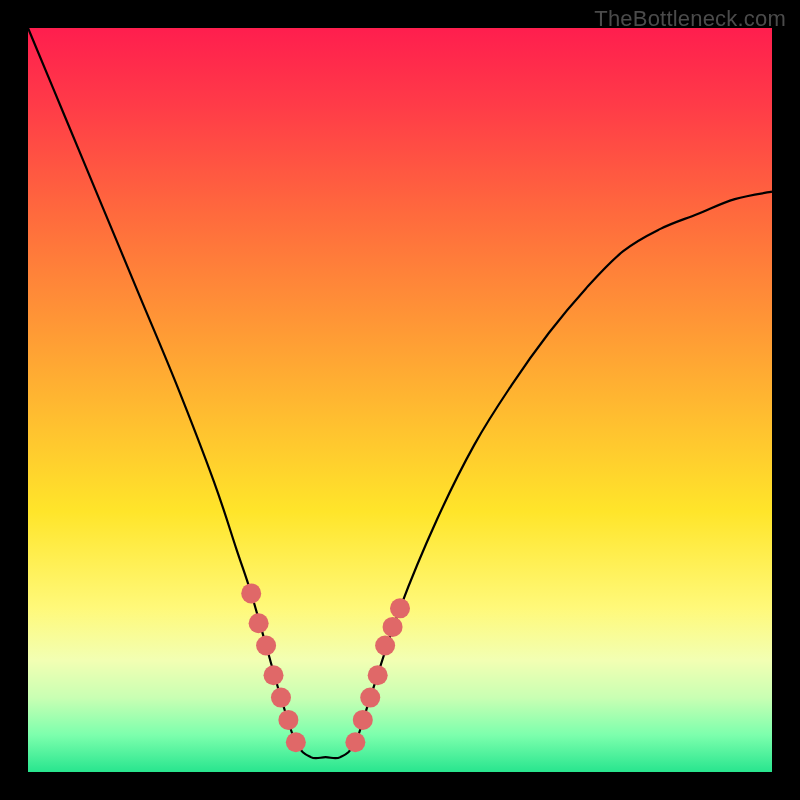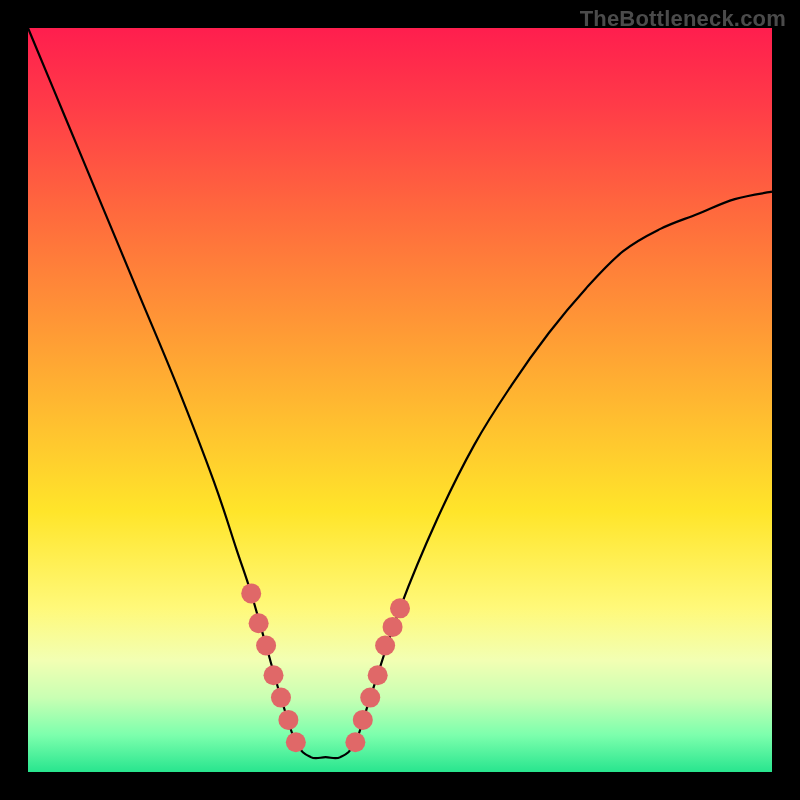--- a/index.html
+++ b/index.html
@@ -34,21 +34,21 @@
       #c9ffb3 90%,
       #7dffad 95%,
       #28e58e 100%);
   }
   .watermark {
     position: absolute;
     top: 6px;
     right: 14px;
     color: #4b4b4b;
     font-size: 22px;
-    font-weight: 700;
+    font-weight: 400;
     letter-spacing: 0.2px;
     user-select: none;
   }
   svg.curve {
     position: absolute;
     left: 0; top: 0;
     width: 744px;
     height: 744px;
     overflow: visible;
   }

